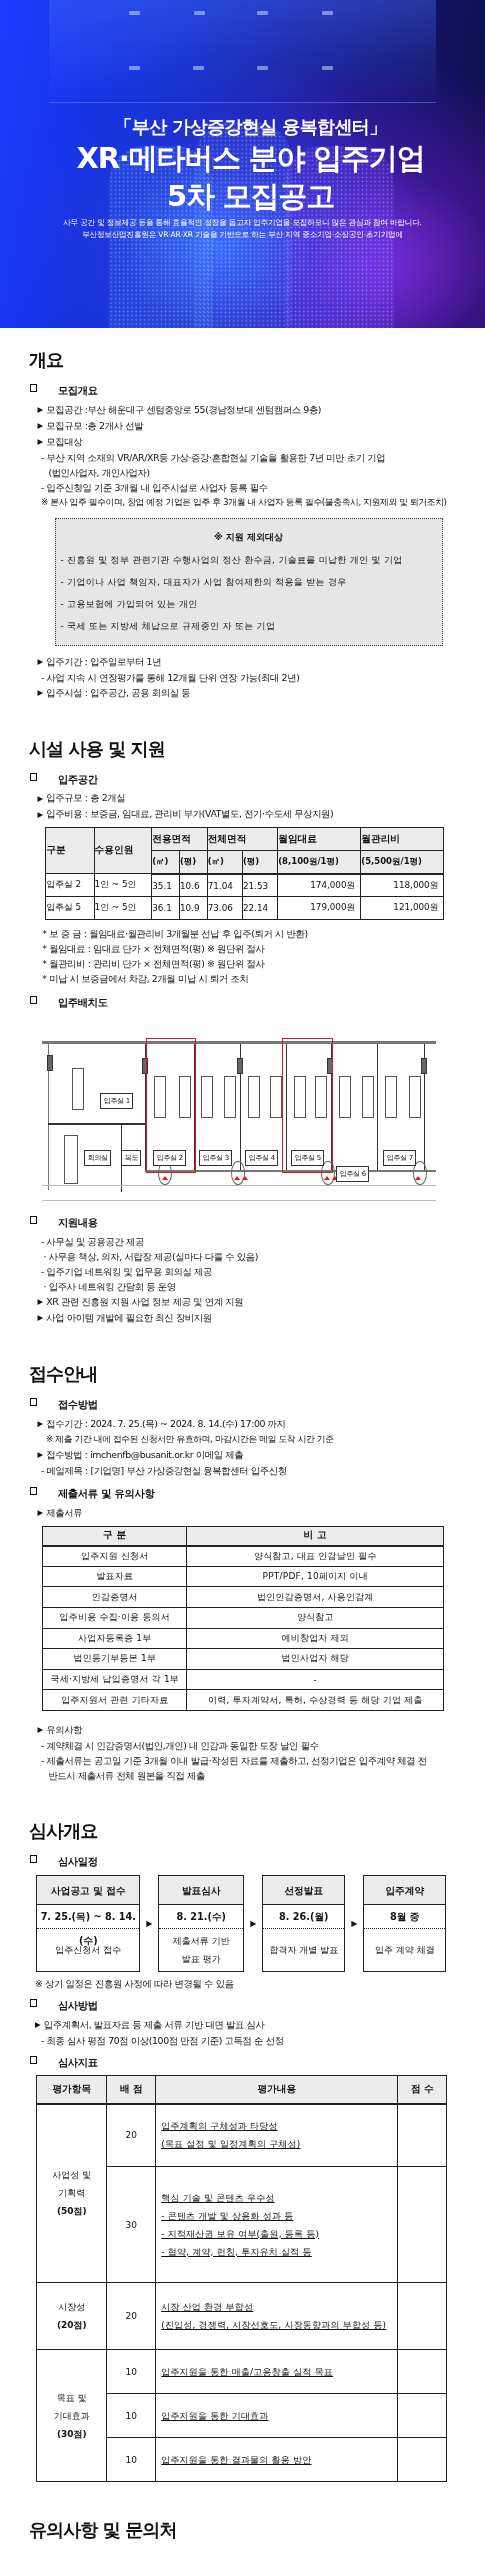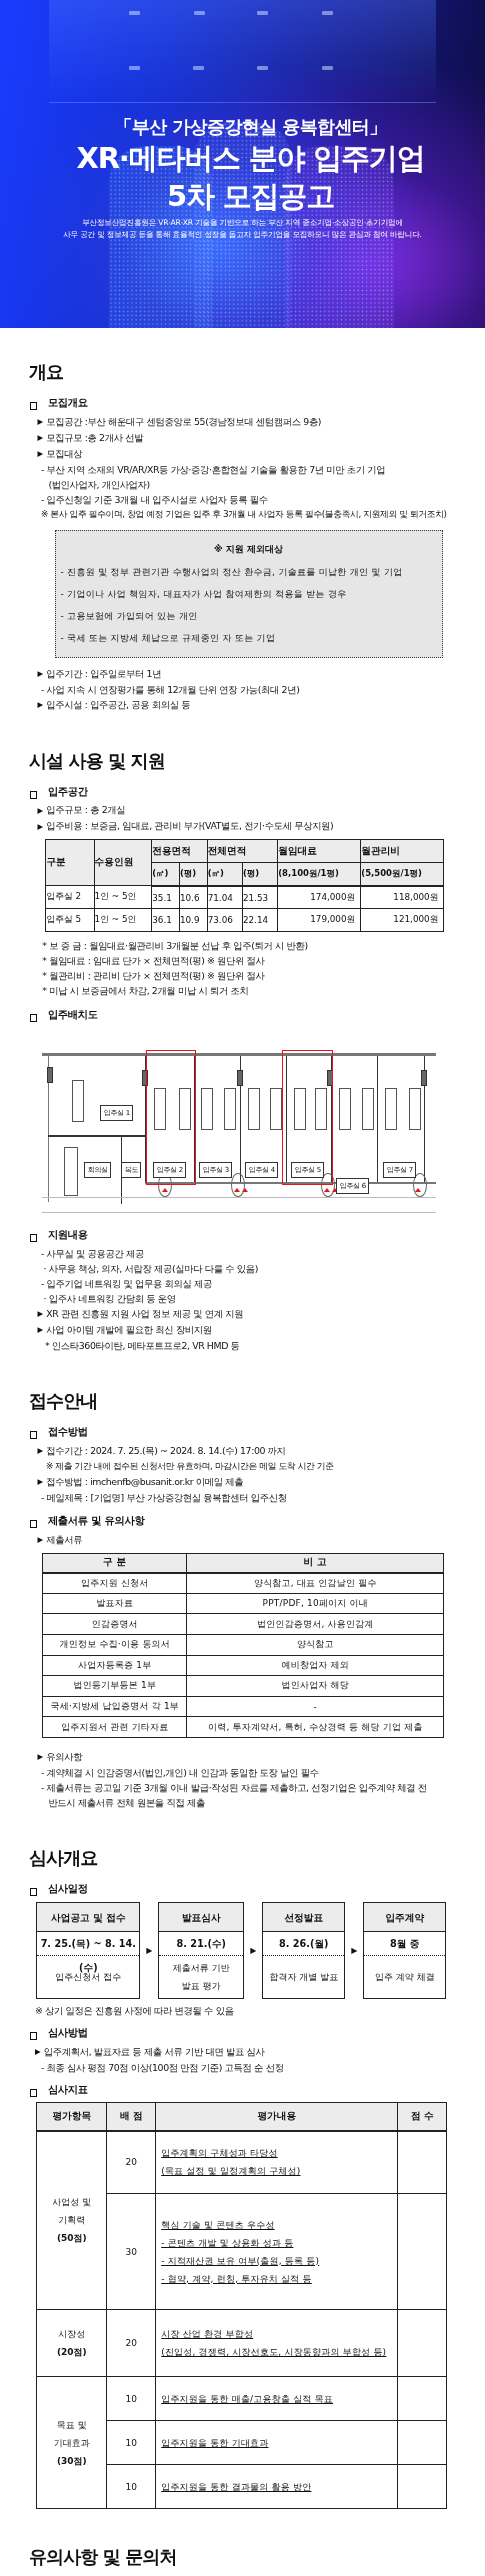--- a/index.html
+++ b/index.html
@@ -13,22 +13,22 @@
   .hero .lamp { position: absolute; width: 11px; height: 3.6px; background: rgba(200,220,255,0.55); border-radius: 1.2px; }
   .hero .figure { position: absolute; bottom: 0; border-radius: 36px 36px 0 0; opacity: 0.55;
     background-image: radial-gradient(rgba(180,220,255,0.9) 0.6px, transparent 1px); background-size: 4.2px 4.2px; }
   .hero-text { position: absolute; left: 16px; right: 0; top: 115px; text-align: center; color: #fff; }
   .hero-sub { font-size: 18px; font-weight: bold; letter-spacing: -0.6px; }
   .hero-title { font-size: 29px; font-weight: bold; line-height: 35px; letter-spacing: -1.2px; margin-top: 2.4px; }
   .hero-desc { position: absolute; left: 0; right: 0; top: 217px; text-align: center; color: #fff; font-size: 7.6px; line-height: 12px; letter-spacing: -0.2px; }
 
   .content { padding: 0 29px 24px 29px; }
   .sec-title { font-size: 18px; font-weight: bold; letter-spacing: -0.9px; margin-top: 36px; margin-bottom: 12px; }
-  .sec-title.first { margin-top: 32px; }
-  .sub-head { font-size: 10.3px; font-weight: bold; margin: 8.5px 0 3.6px 1.2px; display: flex; align-items: flex-end; gap: 11px; letter-spacing: -0.3px; }
+  .sec-title.first { margin-top: 20px; }
+  .sub-head { font-size: 10.3px; font-weight: bold; margin: 8.5px 0 3.6px 1.2px; display: flex; align-items: flex-start; gap: 21px; letter-spacing: -0.3px; }
   .sq { width: 6.7px; height: 8px; border: 0.9px solid #111; display: inline-block; }
   .line { font-size: 9.4px; line-height: 15px; letter-spacing: -0.4px; }
   .tri { padding-left: 8.5px; }
   .tri::before { content: "\25B6"; font-size: 7.3px; margin-right: 3.6px; position: relative; top: -0.6px; }
   .dash { padding-left: 12px; }
   .dash2 { padding-left: 19.4px; }
   .note { padding-left: 12px; font-size: 8.8px; }
   .star { padding-left: 13.3px; }
 
   .exclude-box { margin: 8.5px 0 7.3px 25.5px; width: 388px; background: #e6e6e6; border: 0.6px dotted #333; padding: 12px 4.9px 8.5px 4.9px; }
@@ -88,22 +88,22 @@
   <div class="lamp" style="left:322px;top:66px"></div>
   <div class="figure" style="left:109px;width:103px;height:182px;background-color:rgba(60,140,255,0.35)"></div>
   <div class="figure" style="left:194px;width:97px;height:206px;background-color:rgba(70,110,255,0.35)"></div>
   <div class="figure" style="left:285px;width:109px;height:182px;background-color:rgba(140,70,255,0.35)"></div>
   <div class="hero-text">
     <div class="hero-sub">「부산 가상증강현실 융복합센터」</div>
     <div class="hero-title">XR·메타버스 분야 입주기업</div>
     <div class="hero-title">5차 모집공고</div>
   </div>
   <div class="hero-desc">
+    <div>사무 공간 및 정보제공 등을 통해 효율적인 성장을 돕고자 입주기업을 모집하오니 많은 관심과 참여 바랍니다.</div>
     <div>부산정보산업진흥원은 VR·AR·XR 기술을 기반으로 하는 부산 지역 중소기업·소상공인·초기기업에</div>
-    <div>사무 공간 및 정보제공 등을 통해 효율적인 성장을 돕고자 입주기업을 모집하오니 많은 관심과 참여 바랍니다.</div>
   </div>
 </header>
 
 <main class="content">
 
   <section>
     <h2 class="sec-title first">개요</h2>
     <div class="sub-head">
         <span class="sq"></span>
         <span>모집개요</span>
@@ -256,21 +256,20 @@
     <div class="sub-head" style="margin-top:8.5px">
         <span class="sq"></span>
         <span>지원내용</span>
       </div>
     <div class="line dash">- 사무실 및 공용공간 제공</div>
     <div class="line dash" style="padding-left:14.6px">· 사무용 책상, 의자, 서랍장 제공(실마다 다를 수 있음)</div>
     <div class="line dash">- 입주기업 네트워킹 및 업무용 회의실 제공</div>
     <div class="line dash" style="padding-left:14.6px">· 입주사 네트워킹 간담회 등 운영</div>
     <div class="line tri">XR 관련 진흥원 지원 사업 정보 제공 및 연계 지원</div>
     <div class="line tri">사업 아이템 개발에 필요한 최신 장비지원</div>
-    <div class="line star" style="padding-left:16px">* 인스타360타이탄, 메타포트프로2, VR HMD 등</div>
   </section>
 
   <section>
     <h2 class="sec-title">접수안내</h2>
     <div class="sub-head">
         <span class="sq"></span>
         <span>접수방법</span>
       </div>
     <div class="line tri">접수기간 : 2024. 7. 25.(목) ~ 2024. 8. 14.(수) 17:00 까지</div>
     <div class="line note" style="padding-left:17px">※ 제출 기간 내에 접수된 신청서만 유효하며, 마감시간은 메일 도착 시간 기준</div>
@@ -297,21 +296,21 @@
           </tr>
         <tr>
             <td>발표자료</td>
             <td>PPT/PDF, 10페이지 이내</td>
           </tr>
         <tr>
             <td>인감증명서</td>
             <td>법인인감증명서, 사용인감계</td>
           </tr>
         <tr>
-            <td>개인정보 수집·이용 동의서</td>
+            <td>입주비용 수집·이용 동의서</td>
             <td>양식참고</td>
           </tr>
         <tr>
             <td>사업자등록증 1부</td>
             <td>예비창업자 제외</td>
           </tr>
         <tr>
             <td>법인등기부등본 1부</td>
             <td>법인사업자 해당</td>
           </tr>

